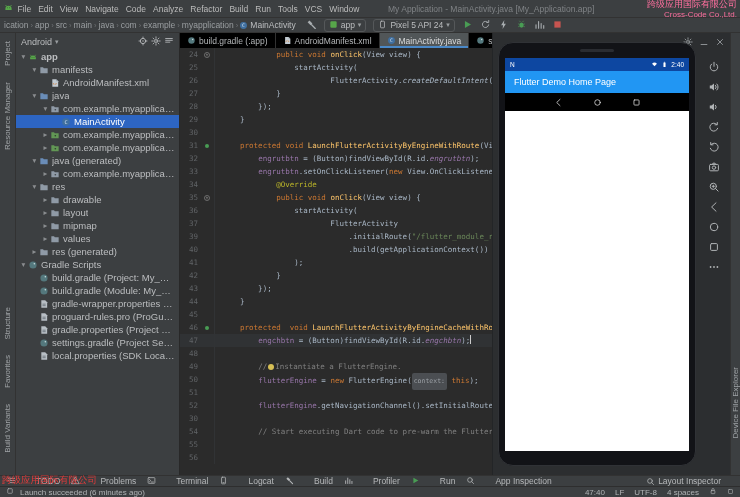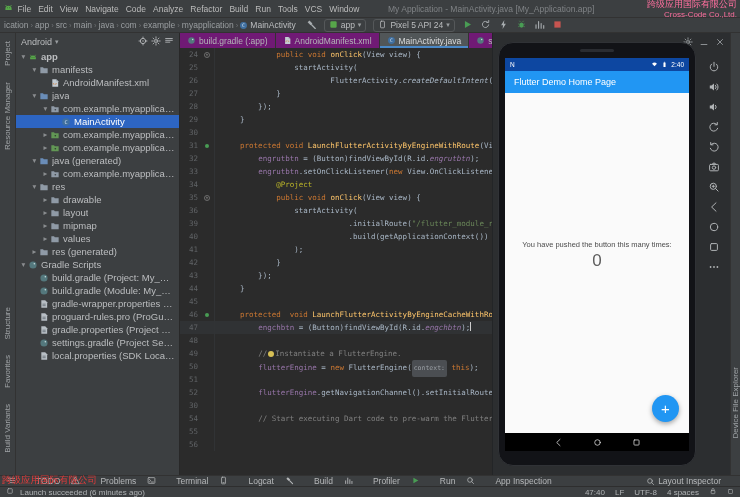--- a/index.html
+++ b/index.html
@@ -33,21 +33,21 @@
 .tree{font-size:9.5px}
 .trow{display:flex;align-items:center;height:13px;padding-right:4px;white-space:nowrap;overflow:hidden}
 .trow .chev{width:9px;flex:none;color:#8a8d90;font-size:7.5px;text-align:center}
 .trow .icon{margin-right:3px}
 .trow .lbl{overflow:hidden;text-overflow:ellipsis;color:#bcbec0}
 .trow.bold .lbl{font-weight:bold}
 .trow.selected{background:#2d65c2}
 .trow.selected .lbl{color:#fff}
 
 .editor{position:absolute;left:180px;top:0;width:312px;height:100%;background:#2b2b2b}
-.tabs{display:flex;height:15px;background:#701a75;overflow:hidden}
+.tabs{display:flex;height:15px;background:#000000;overflow:hidden}
 .tab{display:flex;align-items:center;gap:3px;padding:0 7px;font-size:8.5px;color:#b3b6b8;border-right:1px solid #323232;white-space:nowrap}
 .tab.active{background:#515658;color:#dadbdc;box-shadow:inset 0 -2px 0 #4a88c7}
 .code{position:absolute;top:15px;left:0;right:0;bottom:0;overflow:hidden;font-family:"DejaVu Sans Mono",monospace;font-size:7.5px;line-height:13px;color:#a9b7c6}
 .cl{display:flex;height:13px}
 .cl.active{background:#303234}
 .ln{width:22px;flex:none;text-align:right;padding-right:4px;color:#606366}
 .gi{width:13px;flex:none;border-right:1px solid #313335;margin-right:7px;display:flex;align-items:center;padding-left:1px}
 .ct{white-space:pre;flex:none}
 .s-kw{color:#cc7832}.s-mth{color:#ffc66b}.s-fld{color:#9876aa}
 .s-sfld{color:#9876aa;font-style:italic}.s-str{color:#6a8759}.s-cmt{color:#808080}
@@ -553,38 +553,43 @@
             <span class="ct"><span class="s-d">        </span><span class="s-fld">engrutbtn</span><span class="s-d"> = (Button)findViewById(R.id.</span><span class="s-sfld">engrutbtn</span><span class="s-d">);</span></span>
           </div>
           <div class="cl">
             <span class="ln">33</span>
             <span class="gi"></span>
             <span class="ct"><span class="s-d">        </span><span class="s-fld">engrutbtn</span><span class="s-d">.setOnClickListener(</span><span class="s-kw">new</span><span class="s-d"> View.OnClickListener() {</span></span>
           </div>
           <div class="cl">
             <span class="ln">34</span>
             <span class="gi"></span>
-            <span class="ct"><span class="s-d">            </span><span class="s-ann">@Project</span></span>
+            <span class="ct"><span class="s-d">            </span><span class="s-ann">@Override</span></span>
           </div>
           <div class="cl">
             <span class="ln">35</span>
             <span class="gi">
               <span class="icon" style="width: 8px; height: 8px;">
                 <svg viewBox="0 0 12 12">
                   <circle cx="6" cy="6" r="3.8" stroke="#8a8a8a" fill="none"></circle>
                   <path d="M6 8V4.4M4.8 5.5L6 4.3l1.2 1.2" stroke="#8a8a8a" fill="none"></path>
                 </svg>
               </span>
             </span>
             <span class="ct"><span class="s-d">            </span><span class="s-kw">public</span><span class="s-d"> </span><span class="s-kw">void</span><span class="s-d"> </span><span class="s-mth">onClick</span><span class="s-d">(View view) {</span></span>
           </div>
           <div class="cl">
             <span class="ln">36</span>
             <span class="gi"></span>
             <span class="ct"><span class="s-d">                startActivity(</span></span>
+          </div>
+          <div class="cl">
+            <span class="ln">37</span>
+            <span class="gi"></span>
+            <span class="ct"><span class="s-d">                        FlutterActivity</span></span>
           </div>
           <div class="cl">
             <span class="ln">39</span>
             <span class="gi"></span>
             <span class="ct"><span class="s-d">                            .initialRoute(</span><span class="s-str">"/flutter_module_route"</span></span>
           </div>
           <div class="cl">
             <span class="ln">40</span>
             <span class="gi"></span>
             <span class="ct"><span class="s-d">                            .build(getApplicationContext())</span></span>
@@ -705,25 +710,20 @@
             <span id="p-wifi"><span class="icon" style="width: 7px; height: 7px;"><svg viewBox="0 0 12 12">
                     <path d="M1.8 4.6L6 9.2l4.2-4.6a6.4 6.4 0 0 0-8.4 0z" fill="currentColor"></path>
                   </svg></span></span>
             <span id="p-batt"><span class="icon" style="width: 7px; height: 7px;"><svg viewBox="0 0 12 12">
                     <rect x="4.2" y="2.6" width="3.6" height="7.8" rx=".5" fill="currentColor"></rect>
                     <rect x="5.2" y="1.4" width="1.6" height="1.2" fill="currentColor"></rect>
                   </svg></span></span>
             <span>2:40</span>
           </div>
           <div class="p-appbar">Flutter Demo Home Page</div>
-          <div class="p-body">
-            <div class="p-msg">You have pushed the button this many times:</div>
-            <div class="p-count">0</div>
-            <div class="fab">+</div>
-          </div>
           <div class="p-nav" id="p-nav">
               <span class="icon" style="width: 9px; height: 9px;">
                 <svg viewBox="0 0 12 12">
                   <path d="M8 1.8L3.6 6 8 10.2" stroke="currentColor" stroke-width="1" fill="none" stroke-linecap="round" stroke-linejoin="round"></path>
                 </svg>
               </span>
               <span class="icon" style="width: 9px; height: 9px;">
                 <svg viewBox="0 0 12 12">
                   <circle cx="6" cy="6" r="3.7" stroke="currentColor" stroke-width="1" fill="none" stroke-linecap="round" stroke-linejoin="round"></circle>
                 </svg>

